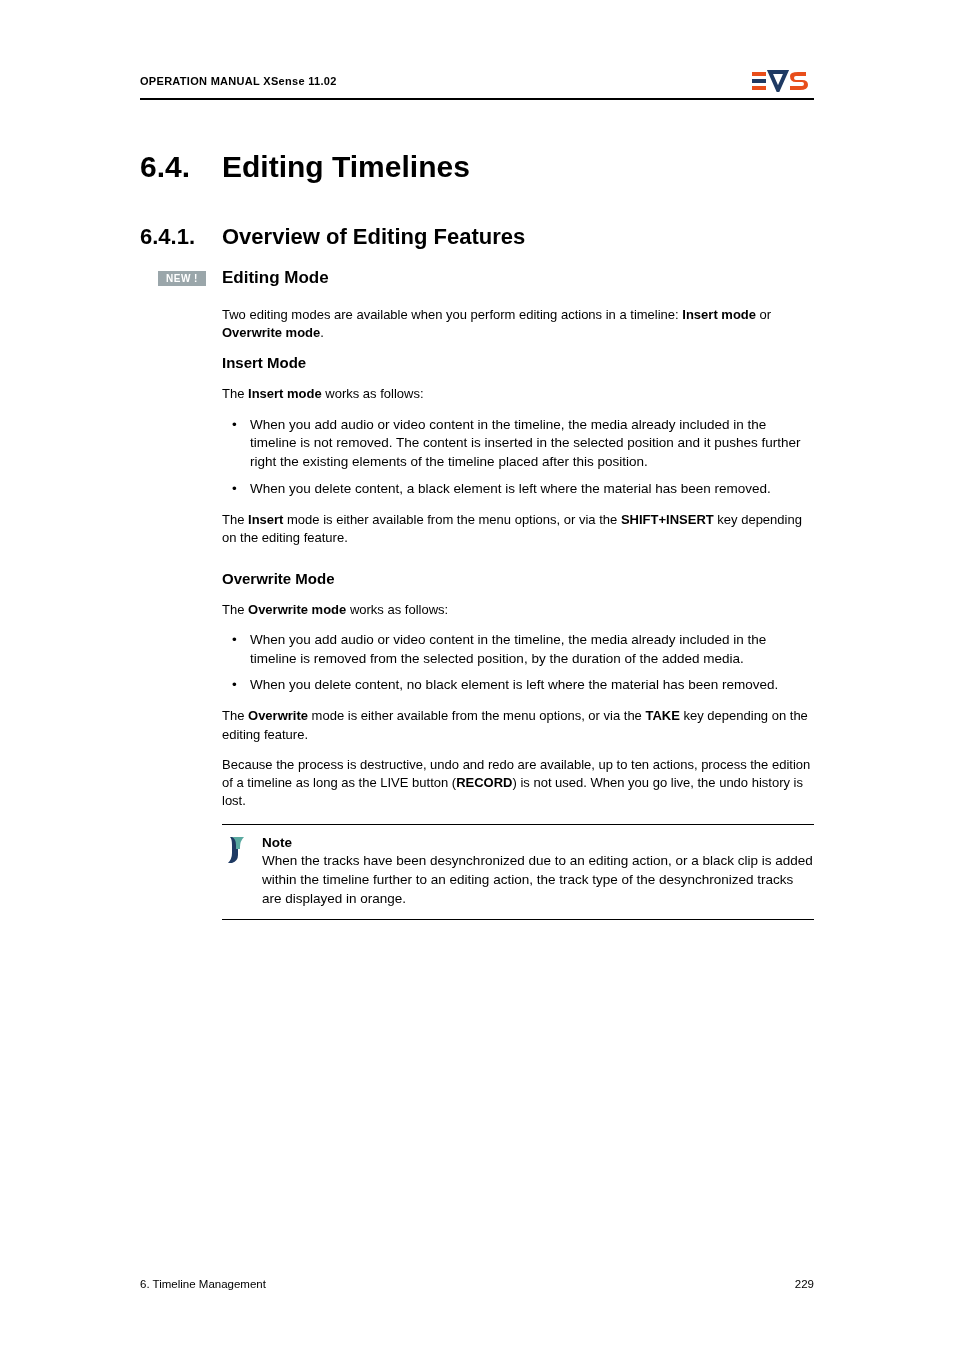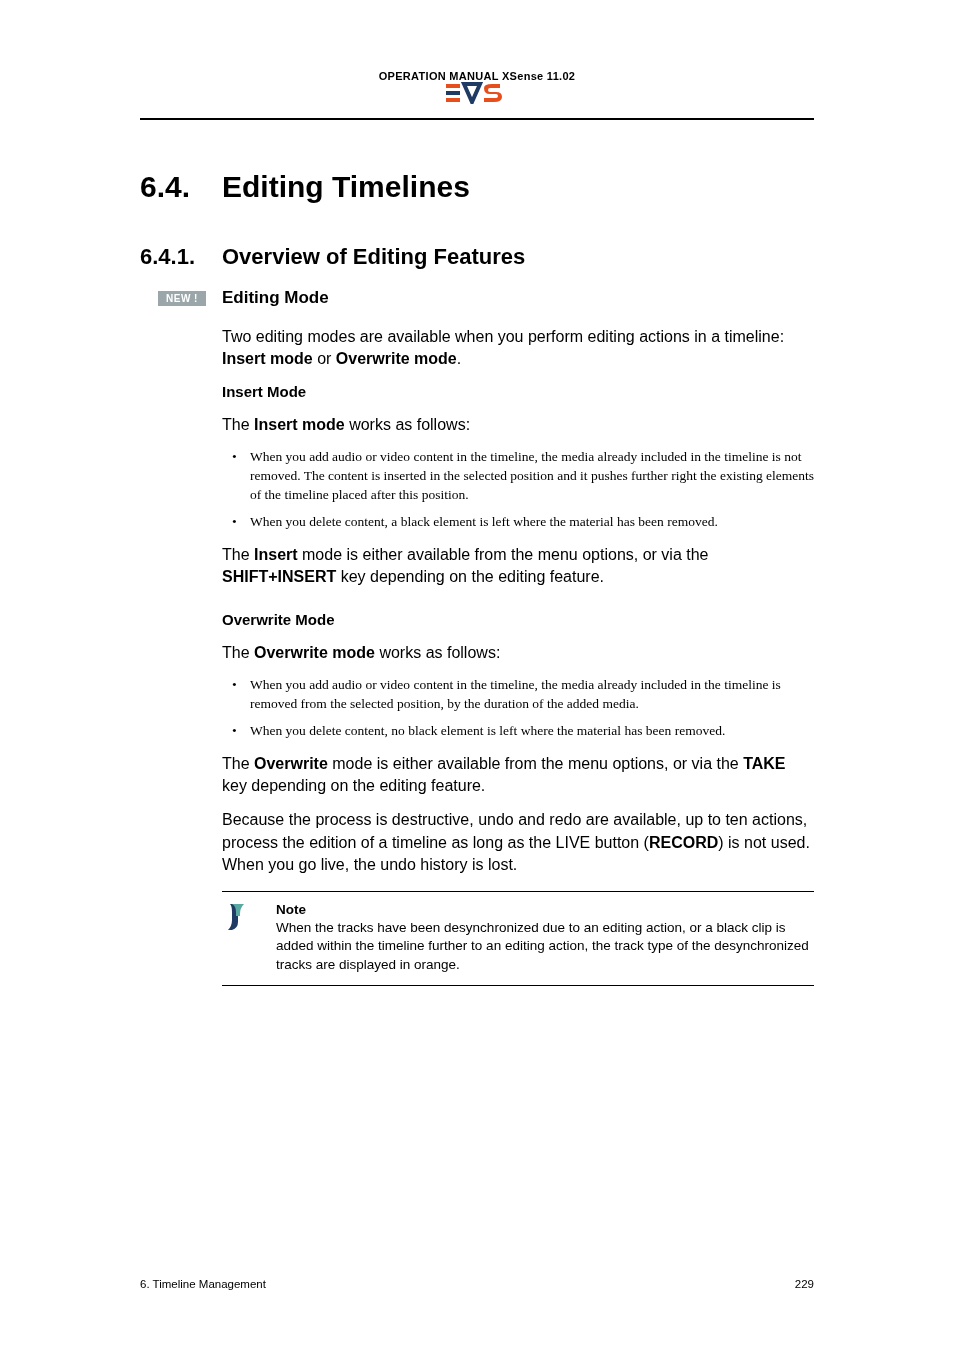--- a/index.html
+++ b/index.html
@@ -1,36 +1,36 @@
 <!DOCTYPE html>
 <html><head>
 <meta charset="utf-8">
 <style>
   * { box-sizing: border-box; margin: 0; padding: 0; }
   html, body { width: 954px; height: 1350px; background: #fff; font-family: Arial, Helvetica, sans-serif; color: #000; }
   .page { position: relative; width: 954px; height: 1350px; padding: 70px 140px 0 140px; }
-  .header { display: flex; justify-content: space-between; align-items: center; border-bottom: 2px solid #000; padding-bottom: 14px; margin-bottom: 50px; flex-direction: column; }
+  .header { display: flex; justify-content: space-between; align-items: center; border-bottom: 2px solid #000; padding-bottom: 6px; margin-bottom: 50px; }
   .header-text { font-size: 11px; font-weight: bold; letter-spacing: 0.3px; }
   .logo { display: flex; align-items: center; gap: 2px; }
   .h1-row { display: flex; align-items: flex-end; margin-bottom: 40px; }
   .h1-num { font-size: 30px; font-weight: bold; width: 82px; flex-shrink: 0; }
   .h1-title { font-size: 30px; font-weight: bold; }
   .h2-row { display: flex; align-items: baseline; margin-bottom: 18px; }
   .h2-num { font-size: 22px; font-weight: bold; width: 82px; flex-shrink: 0; }
   .h2-title { font-size: 22px; font-weight: bold; }
   .indent { margin-left: 82px; }
   .h3-row { display: flex; align-items: center; gap: 16px; margin-bottom: 18px; }
   .new-badge { background: #9aa6aa; color: #fff; font-size: 10px; font-weight: bold; padding: 2px 8px; letter-spacing: 0.5px; margin-left: -64px; }
   .h3-title { font-size: 17px; font-weight: bold; }
   .h4-title { font-size: 15px; font-weight: bold; margin-bottom: 14px; margin-top: 6px; }
-  p { font-size: 16px; line-height: 1.4; margin-bottom: 12px; }
+  p { font-size: 13px; line-height: 1.4; margin-bottom: 12px; }
   ul { list-style: none; margin-bottom: 12px; }
-  ul li { font-size: 13.5px; line-height: 1.4; padding-left: 28px; position: relative; margin-bottom: 8px; font-family: Liberation Serif, serif; }
+  ul li { font-size: 13.5px; line-height: 1.4; padding-left: 28px; position: relative; margin-bottom: 8px; }
   ul li::before { content: "•"; position: absolute; left: 10px; top: 0; }
-  .note-box { border-top: 1px solid #000; border-bottom: 1px solid #000; padding: 10px 0 10px 0; margin-top: 14px; display: flex; gap: 26px; }
+  .note-box { border-top: 1px solid #000; border-bottom: 1px solid #000; padding: 10px 0 10px 0; margin-top: 14px; display: flex; gap: 12px; }
   .note-icon { flex-shrink: 0; width: 28px; display: flex; align-items: flex-start; justify-content: center; padding-top: 2px; }
   .note-content { flex: 1; }
   .note-title { font-size: 13.5px; font-weight: bold; margin-bottom: 2px; }
   .note-text { font-size: 13.5px; line-height: 1.4; }
   .footer { position: absolute; bottom: 60px; left: 140px; right: 140px; display: flex; justify-content: space-between; font-size: 11.5px; border-top: 0; }
   b { font-weight: bold; }
 </style>
 </head>
 <body>
 

